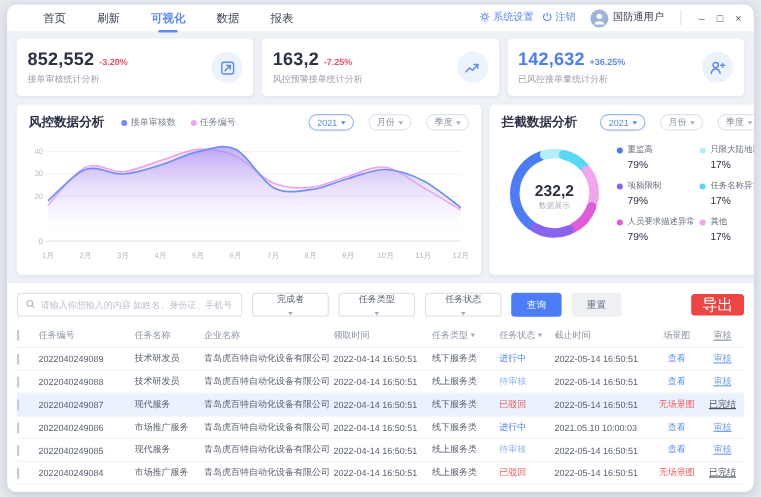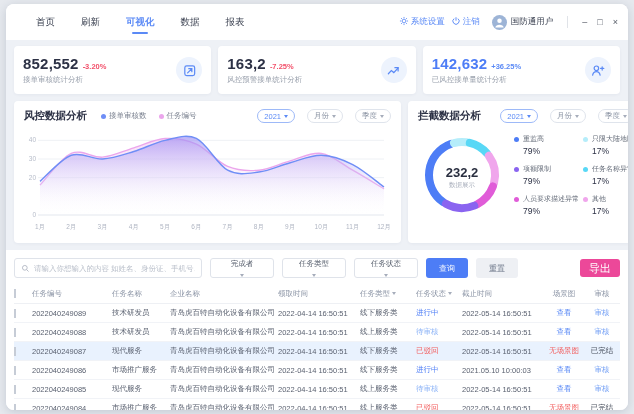--- a/index.html
+++ b/index.html
@@ -3,21 +3,21 @@
 <meta charset="utf-8">
 <style>
   * { margin:0; padding:0; box-sizing:border-box; }
   html,body { width:634px; height:414px; overflow:hidden; }
   body { background:#e6e9ee; font-family:"Liberation Sans","DejaVu Sans",sans-serif; }
   .window { position:absolute; top:4px; left:6px; width:622px; height:406px; background:#fff;
             border-radius:8px; overflow:hidden; box-shadow:0 2px 10px rgba(40,60,90,.18);
             display:flex; flex-direction:column; }
 
   
-  .topbar { height:36px; background:#fff; display:flex; align-items:center; flex-shrink:0; padding:0 10px 0 30px; }
+  .topbar { height:22px; background:#fff; display:flex; align-items:center; flex-shrink:0; padding:0 10px 0 30px; }
   .nav { display:flex; gap:26px; }
   .nav-item { font-size:9.5px; color:#3a4050; cursor:pointer; position:relative; padding:6px 0; }
   .nav-item.active { color:#5b8af6; font-weight:bold; }
   .nav-item.active::after { content:""; position:absolute; left:50%; transform:translateX(-50%);
       bottom:1px; width:16px; height:2px; border-radius:1px; background:#5b8af6; }
   .top-right { margin-left:auto; display:flex; align-items:center; gap:6px; }
   .top-link { display:flex; align-items:center; gap:2px; color:#5b8af6; font-size:8.5px; cursor:pointer; }
   .top-user { display:flex; align-items:center; gap:4px; font-size:8.5px; color:#3a4050; margin-left:6px; }
   .avatar { width:15px; height:15px; border-radius:50%; background:#9db4d6; }
   .top-sep { width:1px; height:12px; background:#e0e3e8; margin:0 8px; }
@@ -70,30 +70,30 @@
   .searchbox input { border:none; outline:none; flex:1; font-size:7.5px; color:#555; min-width:0;
                      font-family:inherit; }
   .searchbox input::placeholder { color:#b9bfca; }
   .select { width:64px; height:20px; border:1px solid #dfe3ea; border-radius:3px; display:flex;
             align-items:center; justify-content:space-between; padding:0 6px; font-size:7.5px;
             color:#555d6b; cursor:pointer; background:#fff;flex-direction:column; }
   .btn { height:20px; padding:0 13px; border:none; border-radius:3px; font-size:8px; cursor:pointer;
          font-family:inherit; }
   .btn-primary { background:#4d7df6; color:#fff; }
   .btn-plain { background:#eef0f4; color:#667083; }
-  .btn-export { margin-left:auto; height:18px; padding:0 9px; font-size:11px; background:#ec4899; color:#fff; }
+  .btn-export { margin-left:auto; height:18px; padding:0 9px; font-size:13px; background:#ef4444; color:#fff; }
 
   .table { padding:0 8px; font-size:7.5px; }
   .trow { display:flex; align-items:center; height:19px; border-bottom:1px solid #f1f3f7; color:#5a6170; }
   .trow.head { color:#8b94a5; height:20px; border-bottom:1px solid #eef0f4; }
   .trow.hl { background:#e9f2fe; }
   .tc { white-space:nowrap; overflow:hidden; padding-right:4px; }
   .c-cb{width:18px;} .c-id{width:80px;} .c-name{width:58px;} .c-co{width:108px;}
   .c-recv{width:82px;} .c-type{width:56px;} .c-status{width:46px;} .c-dead{width:82px;}
-  .c-scene{width:44px;text-align:center;} .c-audit{flex:1;text-align:center;}
+  .c-scene{width:44px;text-align:center;} .c-audit{flex:1;text-align:center;text-decoration:underline;}
   .cbx { width:8px; height:8px; border:1px solid #c6ccd6; border-radius:2px; background:#fff; cursor:pointer; }
   .hdr-caret { display:inline-block; margin-left:2px; vertical-align:1px; }
   svg text { font-family:"Liberation Sans","DejaVu Sans",sans-serif; }
 </style>
 </head>
 <body>
 
 <div class="window">
 
   <div class="topbar">

